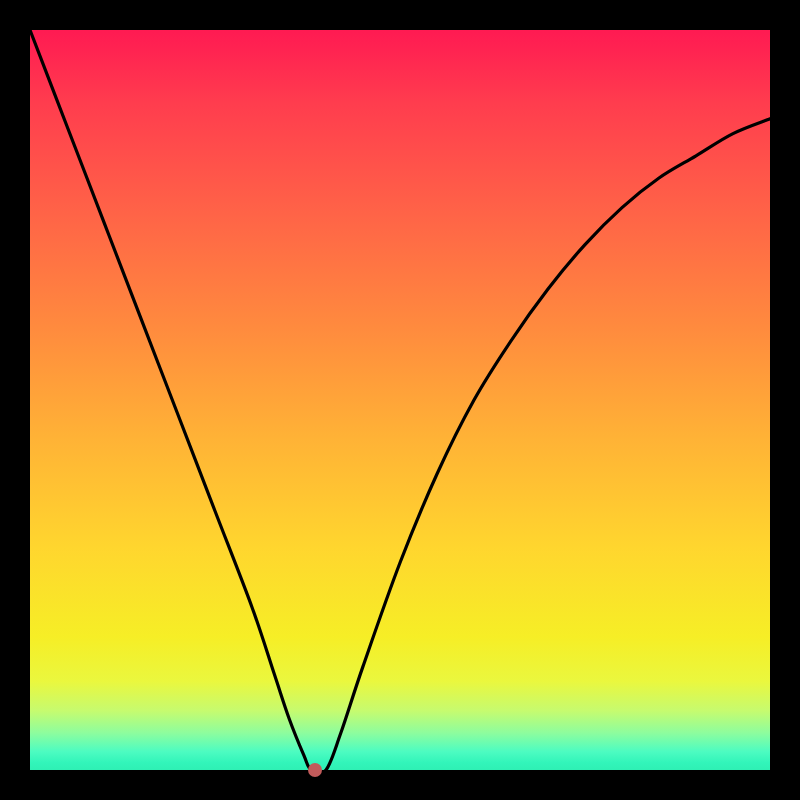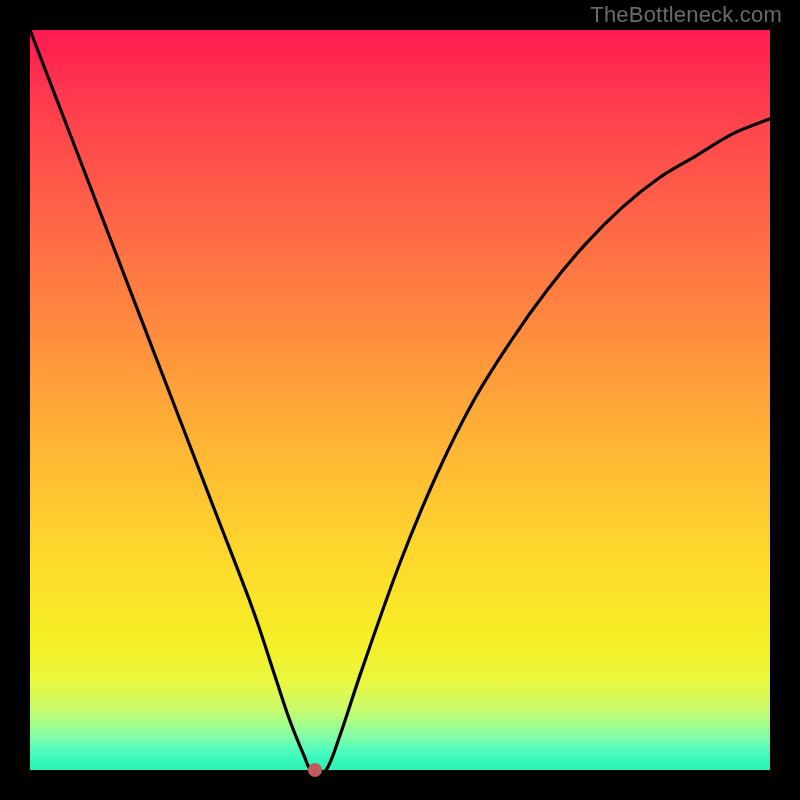--- a/index.html
+++ b/index.html
@@ -66,21 +66,20 @@
     border-radius: 50%;
     background: #c25b5b;
     transform: translate(-50%, -50%);
   }
 </style>
 </head>
 <body>
 
 <div class="frame">
 
-  <div class="watermark">TheBottleneck.com</div>
 
   <div class="plot-area">
 
     <svg class="curve" viewBox="0 0 740 740" preserveAspectRatio="none">
       <path fill="none" stroke="#000" stroke-width="3.2" stroke-linecap="round" stroke-linejoin="round" d="M 0 0 C 6.166666666666667 16.033333333333342, 24.666666666666664 64.13333333333338, 37 96.20000000000005 C 49.333333333333336 128.2666666666667, 61.666666666666664 160.33333333333331, 74 192.39999999999998 C 86.33333333333333 224.46666666666664, 98.66666666666667 256.53333333333336, 111 288.6 C 123.33333333333333 320.6666666666667, 135.66666666666666 352.73333333333335, 148 384.8 C 160.33333333333334 416.8666666666667, 172.66666666666666 448.93333333333334, 185 481 C 197.33333333333334 513.0666666666667, 212.13333333333333 550.0666666666667, 222 577.2 C 231.86666666666667 604.3333333333334, 238.03333333333336 625.3, 244.20000000000002 643.8 C 250.36666666666667 662.3, 254.06666666666666 674.6333333333333, 259 688.2 C 263.93333333333334 701.7666666666668, 270.1 716.5666666666667, 273.8 725.2 C 277.5 733.8333333333334, 277.5 737.5333333333333, 281.2 740 C 284.9 742.4666666666667, 291.06666666666666 746.1666666666666, 296 740 C 300.93333333333334 733.8333333333334, 304.6333333333333 720.2666666666667, 310.8 703 C 316.9666666666667 685.7333333333333, 323.1333333333333 664.7666666666667, 333 636.4 C 342.8666666666667 608.0333333333333, 357.66666666666663 564.8666666666666, 370 532.8 C 382.33333333333337 500.7333333333333, 394.66666666666674 471.1333333333333, 407.00000000000006 444 C 419.33333333333337 416.8666666666667, 431.6666666666667 392.2, 444 370 C 456.3333333333333 347.8, 468.6666666666667 329.3, 481 310.8 C 493.3333333333333 292.3, 505.6666666666667 275.0333333333333, 518 259 C 530.3333333333334 242.96666666666667, 542.6666666666666 228.16666666666669, 555 214.60000000000002 C 567.3333333333334 201.03333333333336, 579.6666666666666 188.70000000000002, 592 177.60000000000002 C 604.3333333333334 166.50000000000003, 616.6666666666666 156.63333333333333, 629 148 C 641.3333333333334 139.36666666666667, 653.6666666666666 133.20000000000007, 666 125.80000000000007 C 678.3333333333334 118.40000000000008, 690.6666666666666 109.76666666666671, 703 103.60000000000002 C 715.3333333333334 97.43333333333334, 733.8333333333334 91.26666666666664, 740 88.79999999999995"></path>
     </svg>
 
     <div class="dip-marker" style="left: 284.9px; top: 740px; background: rgb(194, 91, 91);"></div>
 
   </div>

